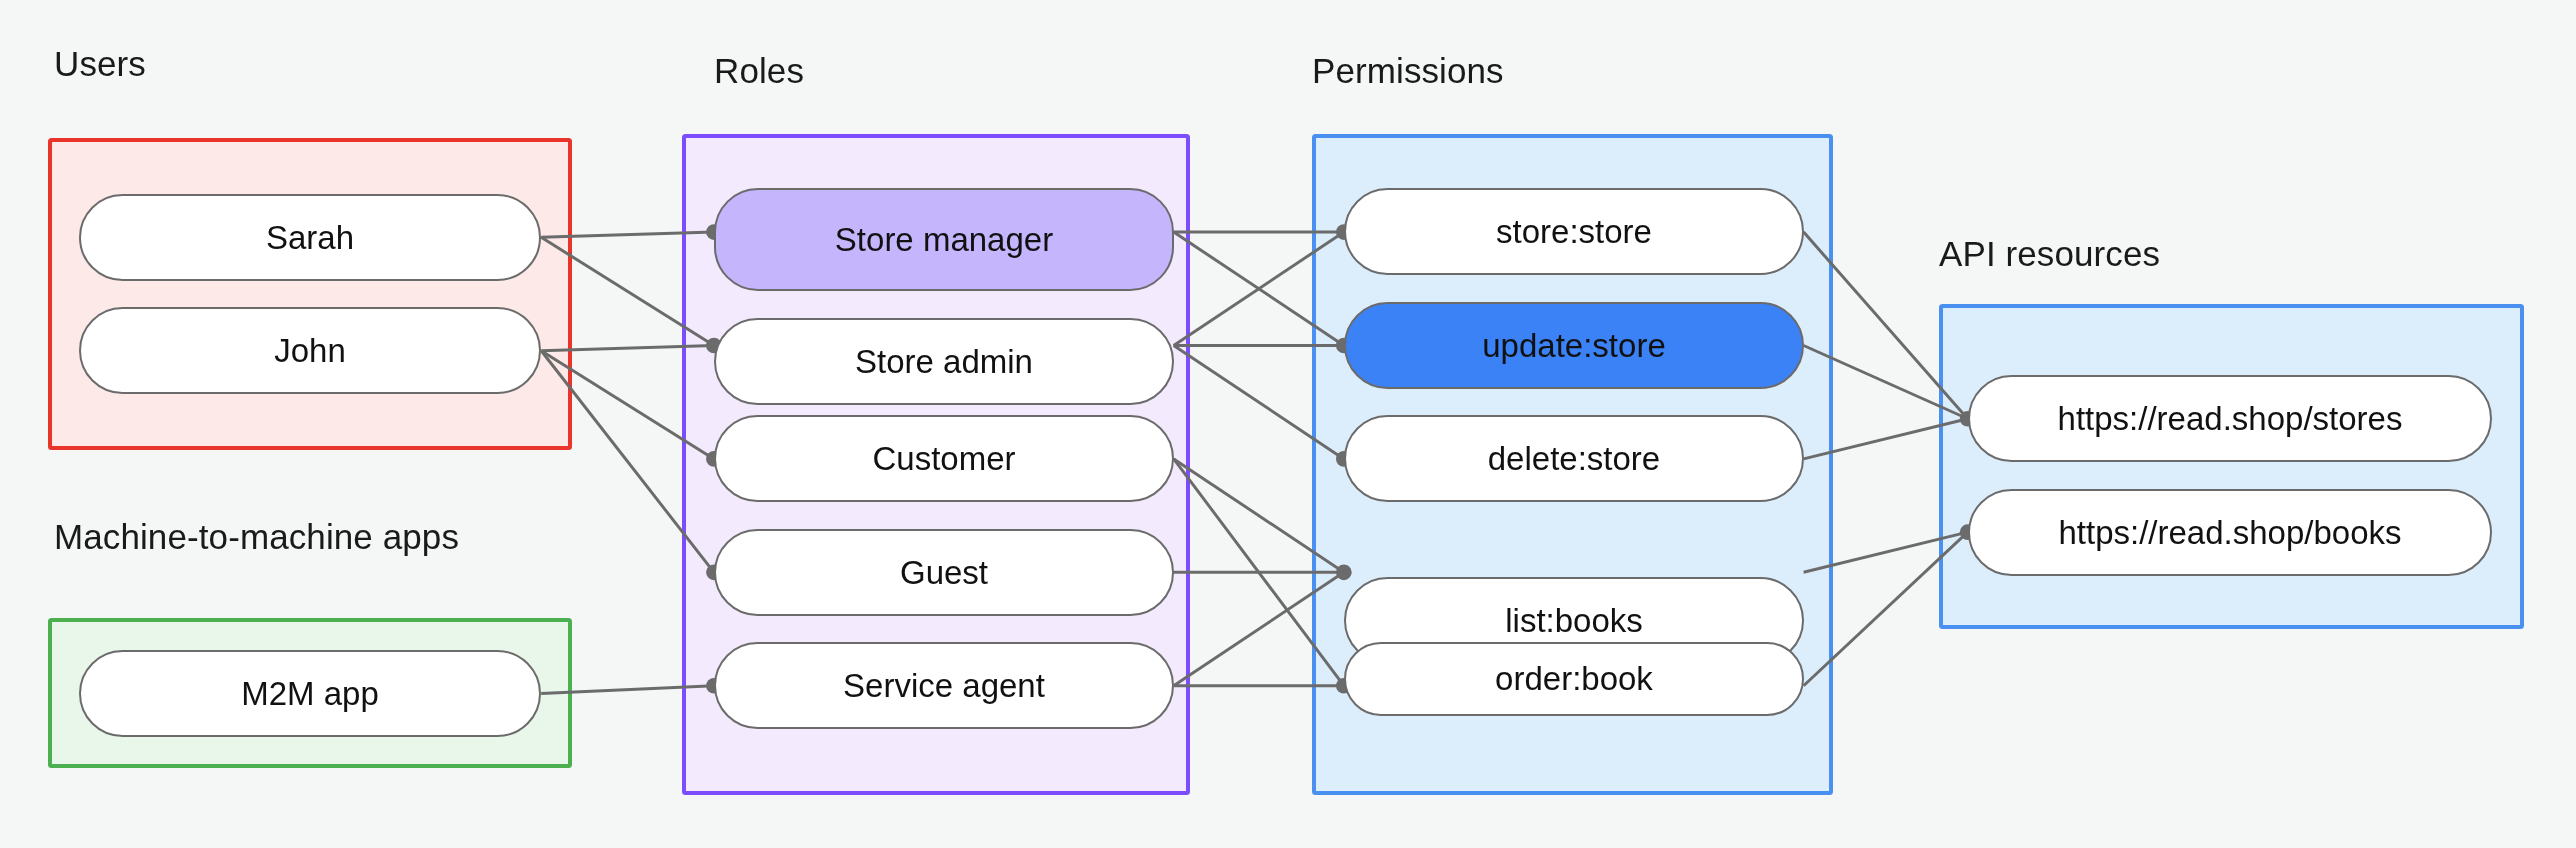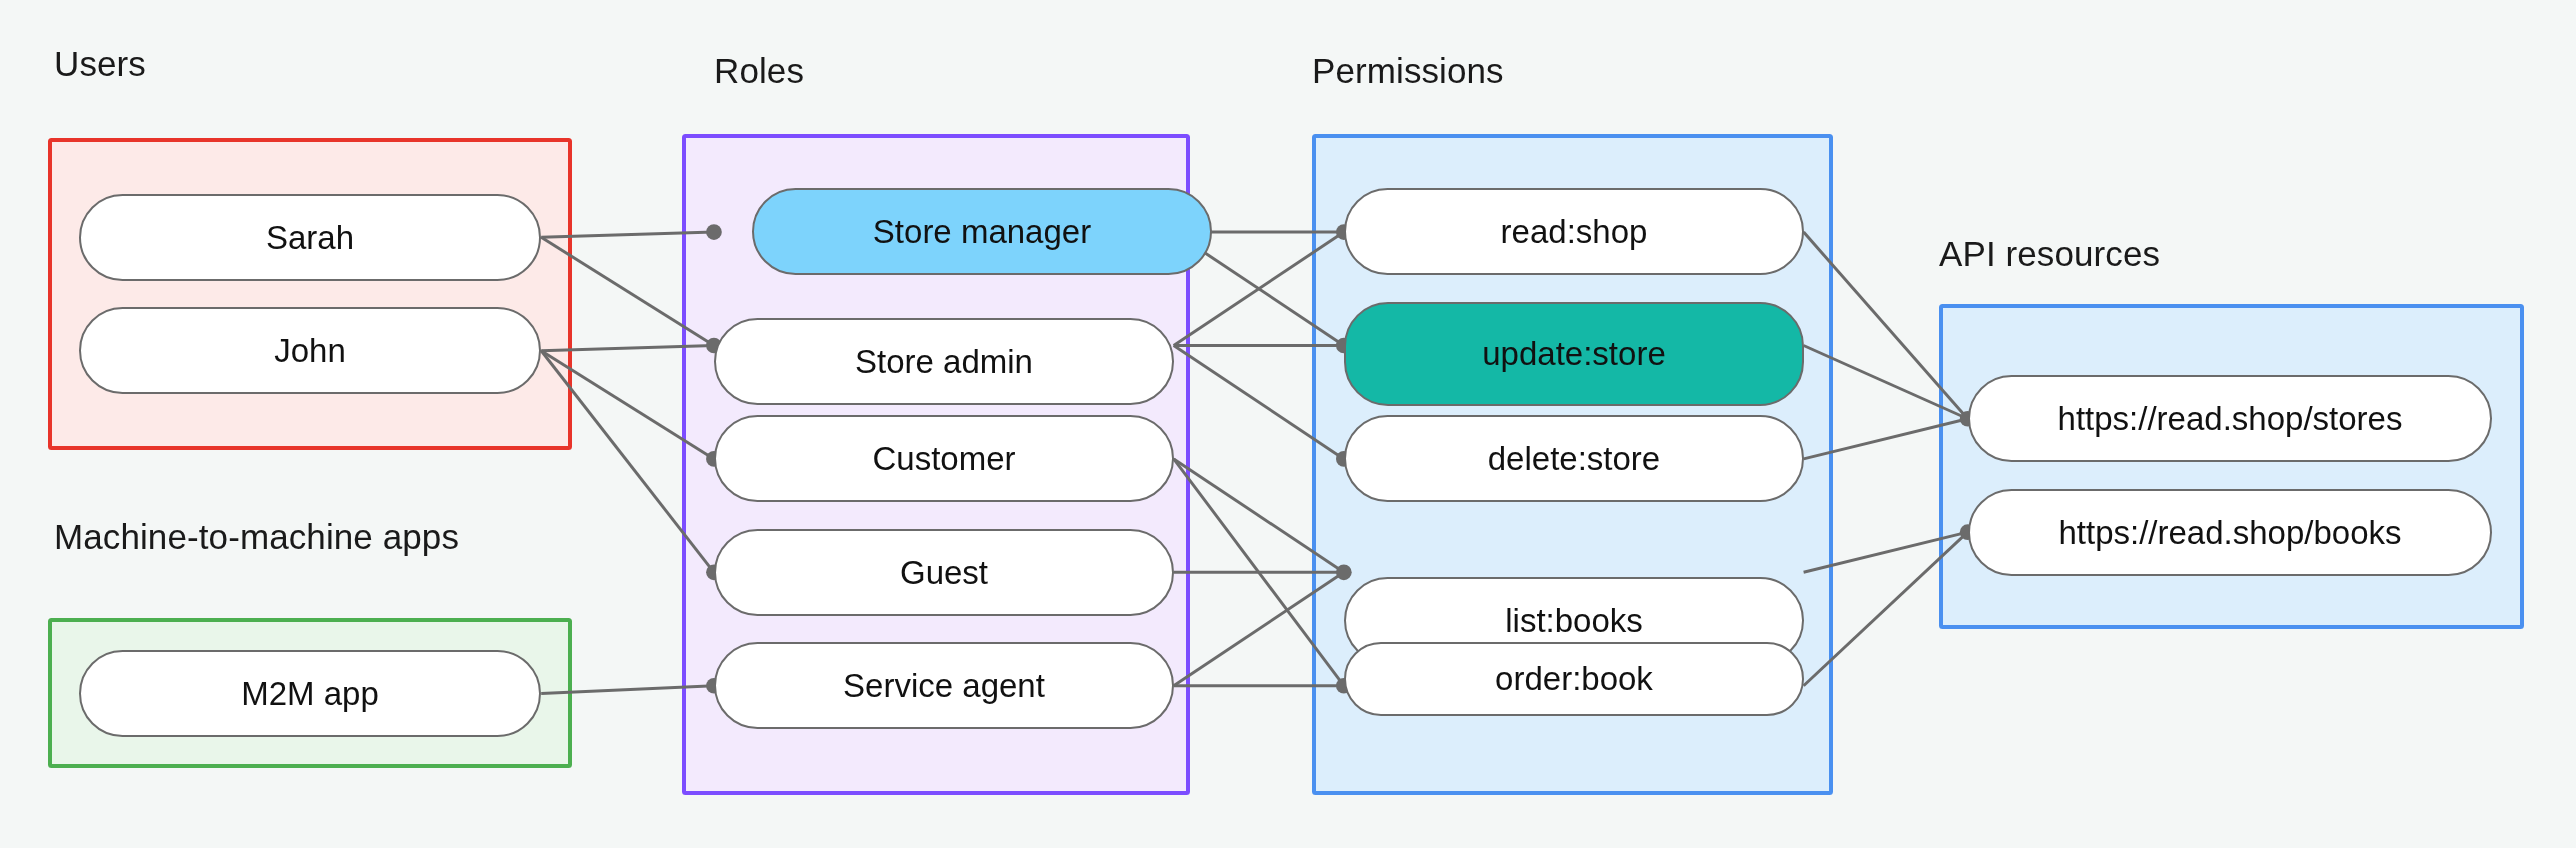--- a/index.html
+++ b/index.html
@@ -105,29 +105,29 @@
   <div id="group-layer">
       <div class="group-label" style="left: 54px; top: 44px;">Users</div>
       <div class="group-box" style="left: 48px; top: 138px; width: 524px; height: 312px; border-color: rgb(232, 52, 42); background: rgb(253, 234, 232);"></div>
       <div class="node" style="left: 79px; top: 194px; width: 462px; height: 87px; border-color: rgb(107, 107, 107); background: rgb(255, 255, 255);">Sarah</div>
       <div class="node" style="left: 79px; top: 307px; width: 462px; height: 87px; border-color: rgb(107, 107, 107); background: rgb(255, 255, 255);">John</div>
       <div class="group-label" style="left: 54px; top: 517px;">Machine-to-machine apps</div>
       <div class="group-box" style="left: 48px; top: 618px; width: 524px; height: 150px; border-color: rgb(76, 175, 80); background: rgb(233, 246, 234);"></div>
       <div class="node" style="left: 79px; top: 650px; width: 462px; height: 87px; border-color: rgb(107, 107, 107); background: rgb(255, 255, 255);">M2M app</div>
       <div class="group-label" style="left: 682px; top: 51px; margin-left: 32px;">Roles</div>
       <div class="group-box" style="left: 682px; top: 134px; width: 508px; height: 661px; border-color: rgb(124, 77, 255); background: rgb(243, 234, 253);"></div>
-      <div class="node" style="left: 752px; top: 188px; width: 460px; height: 87px; border-color: rgb(107, 107, 107); background: #7dd3fc;">Store manager</div>
+      <div class="node" style="left: 714px; top: 188px; width: 460px; height: 103px; border-color: rgb(107, 107, 107); background: #c4b5fd;">Store manager</div>
       <div class="node" style="left: 714px; top: 302px; width: 460px; height: 87px; border-color: rgb(107, 107, 107); background: rgb(255, 255, 255); margin-top: 16px;">Store admin</div>
       <div class="node" style="left: 714px; top: 415px; width: 460px; height: 87px; border-color: rgb(107, 107, 107); background: rgb(255, 255, 255);">Customer</div>
       <div class="node" style="left: 714px; top: 529px; width: 460px; height: 87px; border-color: rgb(107, 107, 107); background: rgb(255, 255, 255);">Guest</div>
       <div class="node" style="left: 714px; top: 642px; width: 460px; height: 87px; border-color: rgb(107, 107, 107); background: rgb(255, 255, 255);">Service agent</div>
       <div class="group-label" style="left: 1312px; top: 51px;">Permissions</div>
       <div class="group-box" style="left: 1312px; top: 134px; width: 521px; height: 661px; border-color: rgb(74, 144, 240); background: rgb(220, 238, 252);"></div>
-      <div class="node" style="left: 1344px; top: 188px; width: 460px; height: 87px; border-color: rgb(107, 107, 107); background: rgb(255, 255, 255);">read:shop</div>
-      <div class="node" style="left: 1344px; top: 302px; width: 460px; height: 104px; border-color: rgb(107, 107, 107); background: #14b8a6;">update:store</div>
+      <div class="node" style="left: 1344px; top: 188px; width: 460px; height: 87px; border-color: rgb(107, 107, 107); background: rgb(255, 255, 255);">store:store</div>
+      <div class="node" style="left: 1344px; top: 302px; width: 460px; height: 87px; border-color: rgb(107, 107, 107); background: #3b82f6;">update:store</div>
       <div class="node" style="left: 1344px; top: 415px; width: 460px; height: 87px; border-color: rgb(107, 107, 107); background: rgb(255, 255, 255); text-align: right;">delete:store</div>
       <div class="node" style="left: 1344px; top: 529px; width: 460px; height: 87px; border-color: rgb(107, 107, 107); background: rgb(255, 255, 255); margin-top: 48px;">list:books</div>
       <div class="node" style="left: 1344px; top: 642px; width: 460px; height: 74px; border-color: rgb(107, 107, 107); background: rgb(255, 255, 255);">order:book</div>
       <div class="group-label" style="left: 1939px; top: 234px;">API resources</div>
       <div class="group-box" style="left: 1939px; top: 304px; width: 585px; height: 325px; border-color: rgb(74, 144, 240); background: rgb(220, 238, 252);"></div>
       <div class="node" style="left: 1968px; top: 375px; width: 524px; height: 87px; border-color: rgb(107, 107, 107); background: rgb(255, 255, 255);">https://read.shop/stores</div>
       <div class="node" style="left: 1968px; top: 489px; width: 524px; height: 87px; border-color: rgb(107, 107, 107); background: rgb(255, 255, 255);">https://read.shop/books</div>
     </div>
 </div>
 

